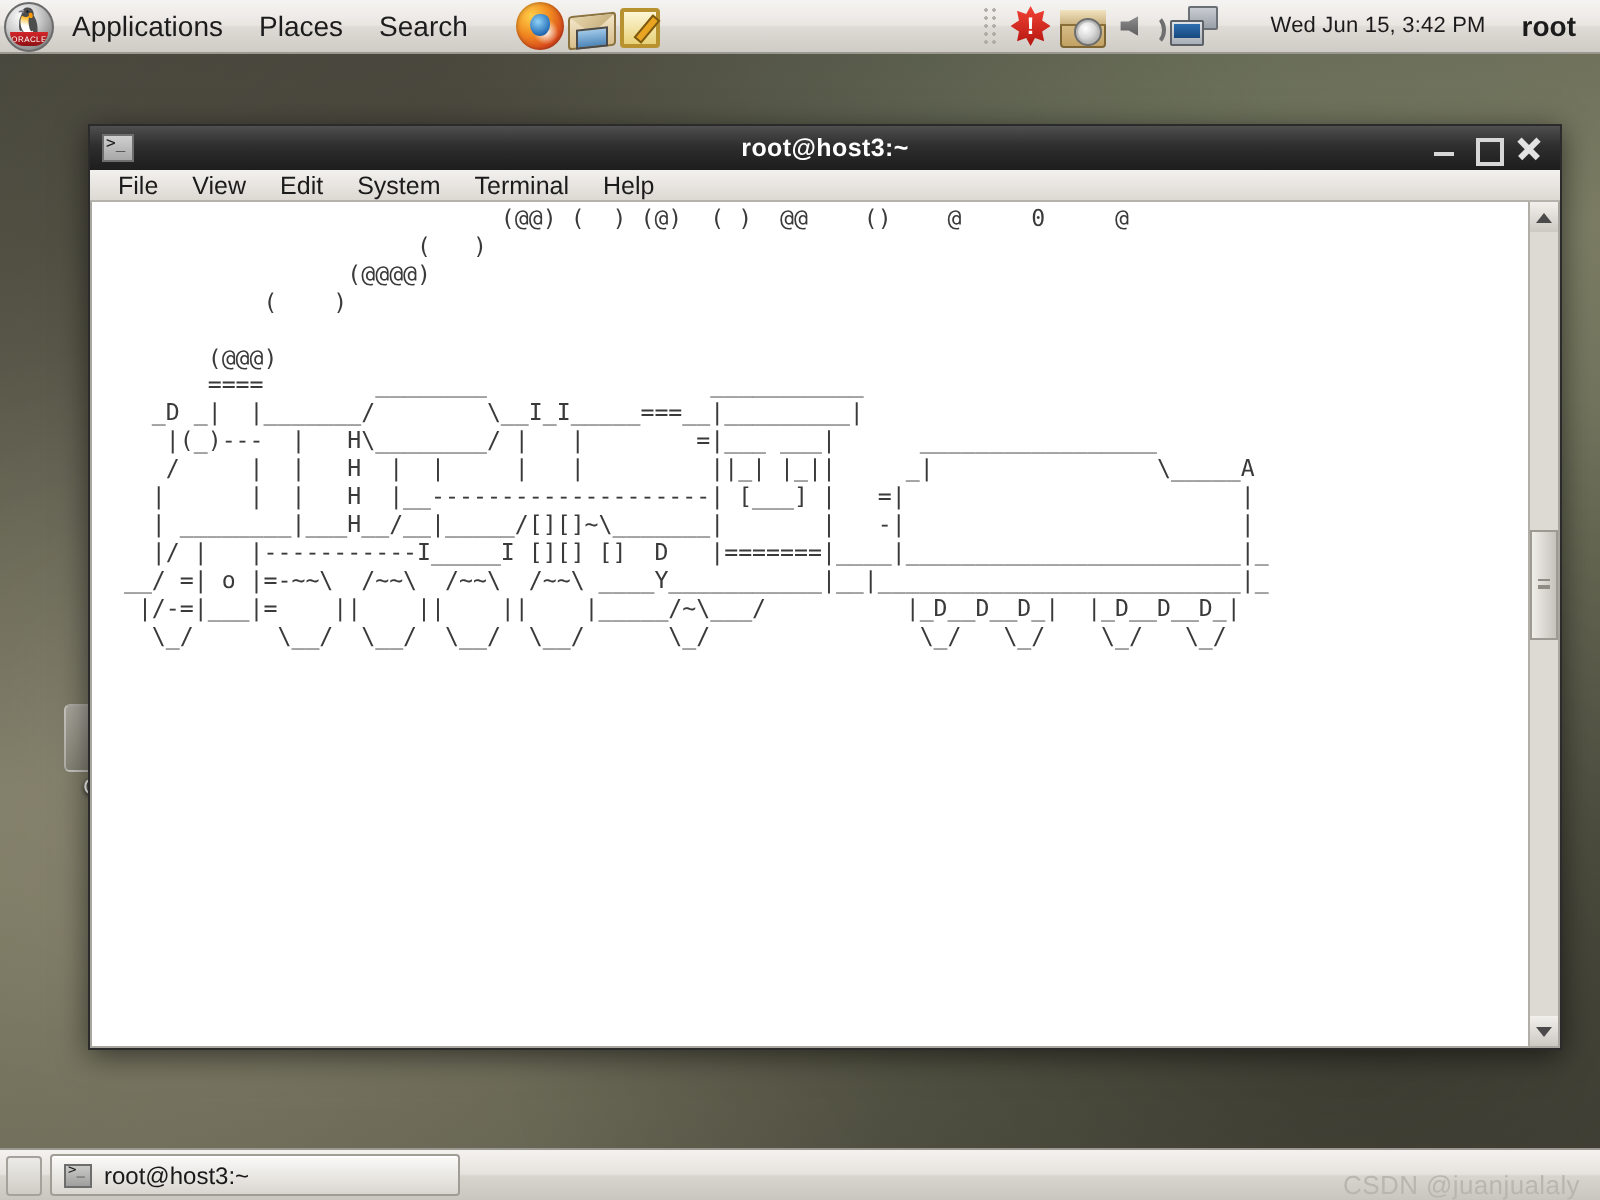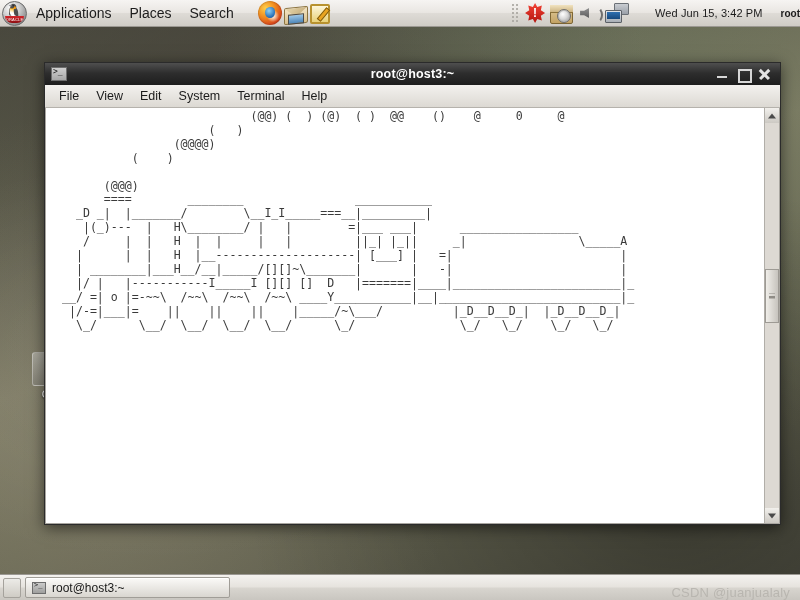--- a/index.html
+++ b/index.html
@@ -187,21 +187,21 @@
     position: absolute; left: 0; bottom: 1px; width: 17px; height: 13px;
     background: linear-gradient(to bottom,#dfe3e8,#a9afb6);
     border: 1px solid #5c6167; border-radius: 1px;
   }
   .ic-network .scr-front::after {
     content: "";
     position: absolute; left: 1px; top: 1px; right: 1px; bottom: 3px;
     background: linear-gradient(to bottom,#2e6fb0,#17497d);
   }
   #clock { margin-left: 24px; font-size: 11px; letter-spacing: .1px; }
-  #user { margin-left: 18px; font-weight: bold; font-size: 10px; }
+  #user { margin-left: 18px; margin-right: 12px; font-weight: bold; font-size: 14px; }
 
   
   #desktop-icon {
     position: absolute; left: 12px; top: 352px;
     width: 74px;
     text-align: center;
     color: #fff;
     font-size: 11px;
     text-shadow: 0 1px 2px rgba(0,0,0,.9);
     z-index: 5;
@@ -260,21 +260,21 @@
     content: ""; position: absolute; left: 1px; top: 1px; width: 10px; height: 10px;
     border: 2px solid #d7d7d7;
   }
   .winbtn.close::before, .winbtn.close::after {
     content: ""; position: absolute; left: 0px; top: 5px; width: 13px; height: 2.5px; background: #e2e2e2;
   }
   .winbtn.close::before { transform: rotate(45deg); }
   .winbtn.close::after  { transform: rotate(-45deg); }
 
   #menubar {
-    height: 23px;
+    height: 16px;
     background: linear-gradient(to bottom,#f3f1ee,#dcd9d3);
     border-bottom: 1px solid #b5b2ac;
     display: flex; align-items: center;
     padding-left: 6px;
     flex: 0 0 auto;
   }
   #menubar .mi {
     font-size: 12.5px; color: #1b1b1b;
     padding: 2px 8px; margin-right: 1px; border-radius: 2px; cursor: default;
   }

